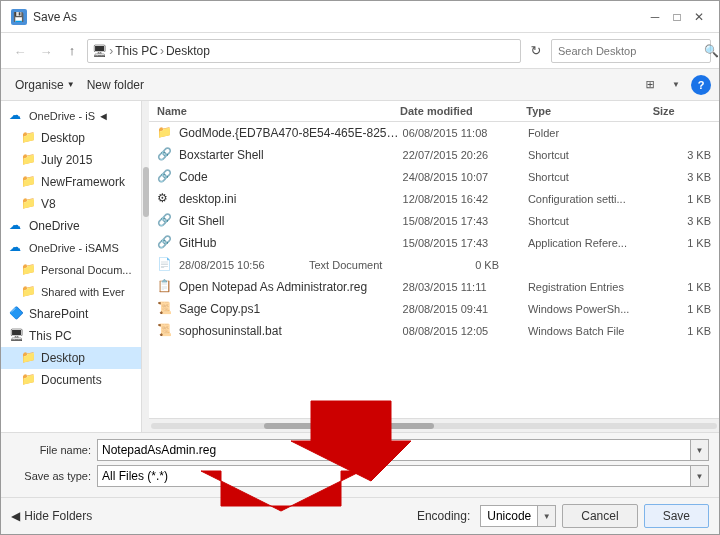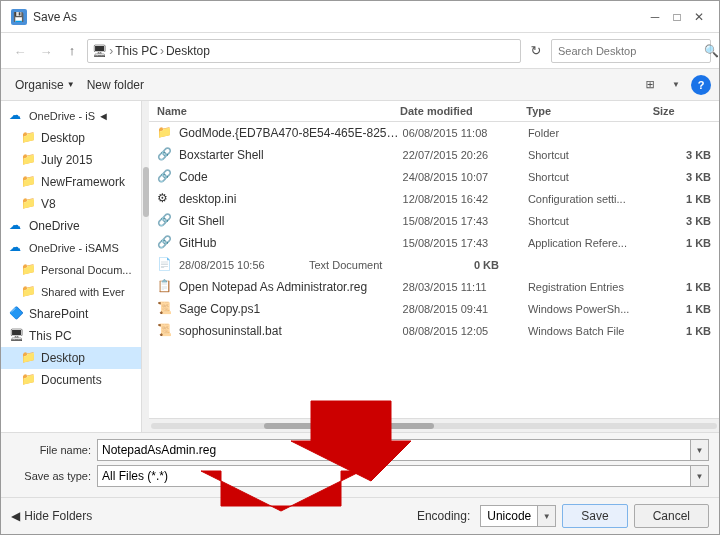--- a/index.html
+++ b/index.html
@@ -199,21 +199,21 @@
       padding: 2px 8px;
       cursor: pointer;
       font-size: 12px;
       color: #333;
       height: 22px;
     }
     .file-icon { width: 18px; height: 16px; margin-right: 4px; flex-shrink: 0; font-size: 12px; }
     .file-name { width: 232px; white-space: nowrap; overflow: hidden; text-overflow: ellipsis; }
     .file-date { width: 130px; color: #555; font-size: 11px; }
     .file-type { width: 130px; color: #555; font-size: 11px; white-space: nowrap; overflow: hidden; text-overflow: ellipsis; }
-    .file-size { width: 60px; color: #555; font-size: 11px; text-align: right; font-weight: bold; }
+    .file-size { width: 60px; color: #555; font-size: 11px; text-align: right; }
 
     
     .h-scrollbar {
       height: 14px;
       background: #f0f0f0;
       border-top: 1px solid #ddd;
       display: flex; align-items: center;
       padding: 0 2px;
     }
     .h-scrollbar-track {
@@ -564,22 +564,22 @@
   <div class="footer-row">
     <button class="hide-folders-btn">
       <span>◀</span>
       <span>Hide Folders</span>
     </button>
     <span class="encoding-label">Encoding:</span>
     <div class="encoding-select-container">
       <span class="encoding-value">Unicode</span>
       <button class="encoding-dropdown-btn">▼</button>
     </div>
+    <button class="action-btn">Cancel</button>
     <button class="action-btn primary">Save</button>
-    <button class="action-btn">Cancel</button>
   </div>
 
   <svg class="arrow-overlay" style="position:absolute; left:0; top:0; width:720px; height:535px; pointer-events:none;">
 
     <polygon points="370,480 290,440 310,440 310,400 390,400 390,440 410,440" fill="#cc0000" stroke="#cc0000" stroke-width="1"></polygon>
 
     <polygon points="280,510 200,470 220,470 220,505 340,505 340,470 360,470" fill="#cc0000" stroke="#cc0000" stroke-width="1"></polygon>
   </svg>
 </div>
 

